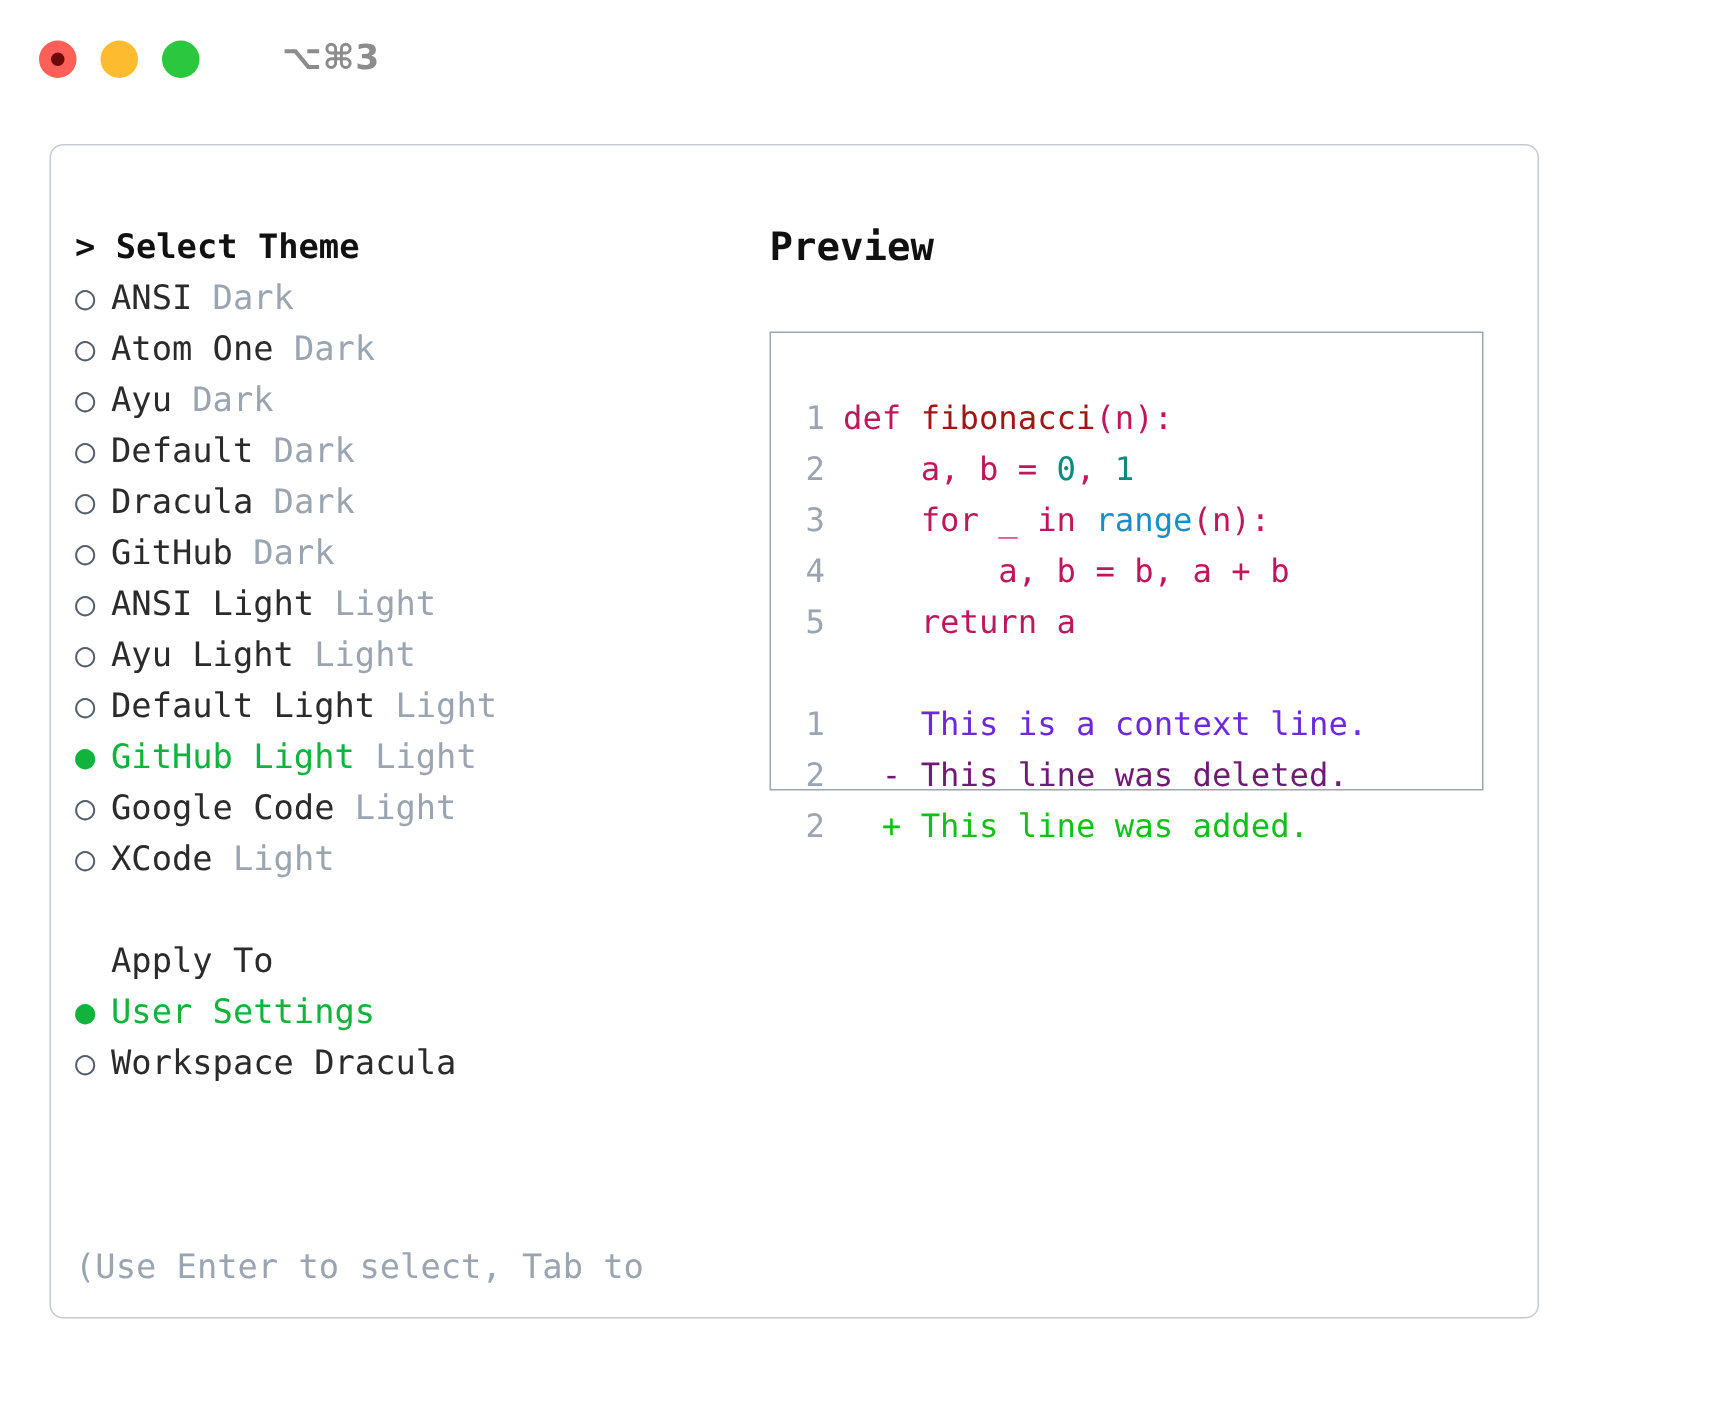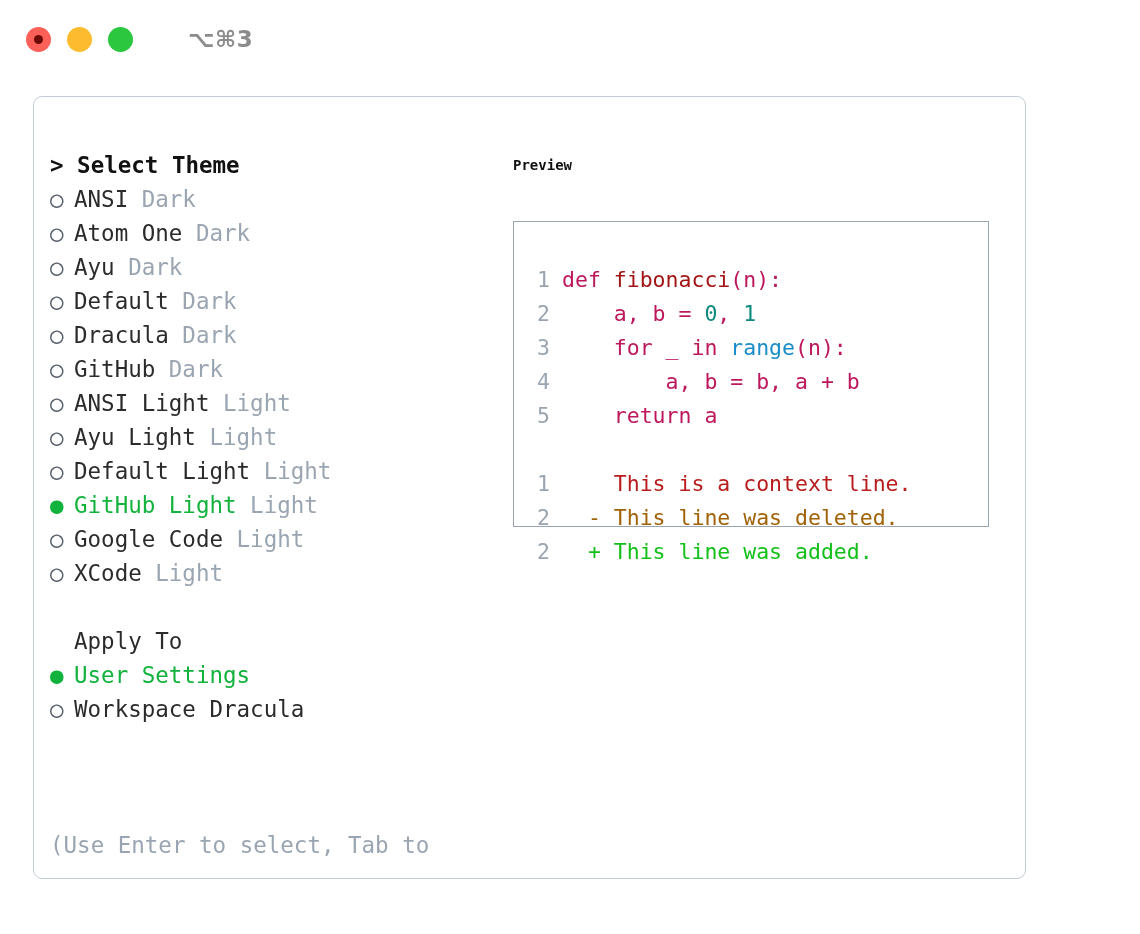--- a/index.html
+++ b/index.html
@@ -130,21 +130,21 @@
   }
 
   
   .right {
     position: absolute;
     left: 479px;
     top: 51px;
     width: 490px;
   }
   .preview-label {
-    font-size: 14px;
+    font-size: 26px;
     line-height: 34px;
     font-weight: bold;
     color: #111111;
   }
   .codebox {
     margin-top: 39px;
     width: 476px;
     height: 306px;
     border: 1.6px solid #9aa5b1;
     box-sizing: border-box;
@@ -170,22 +170,22 @@
     padding-left: 12px;
     white-space: pre;
     color: #2b2b2b;
   }
   .blank { height: 34px; }
   .tok-fn    { color: #a31515; }
   .tok-num   { color: #0b8a7d; }
   .tok-builtin { color: #1a8cc8; }
   .tok-plain { color: #be185d; }
 
-  .diff-ctx  { color: #b91c1c; }
-  .diff-del  { color: #a16207; }
+  .diff-ctx  { color: #6d28d9; }
+  .diff-del  { color: #701a75; }
   .diff-add  { color: #12c019; }
 </style>
 </head>
 <body>
 
 <div class="page">
 
   <div class="titlebar">
     <div class="dots">
       <div class="dot red"></div>

